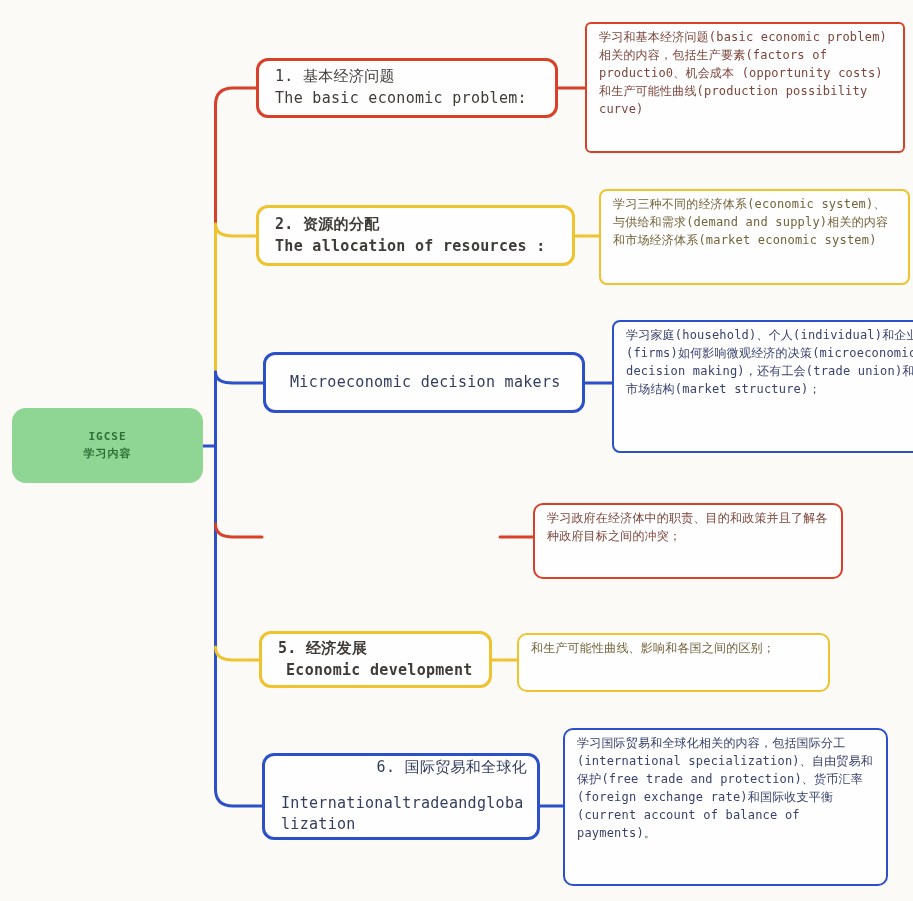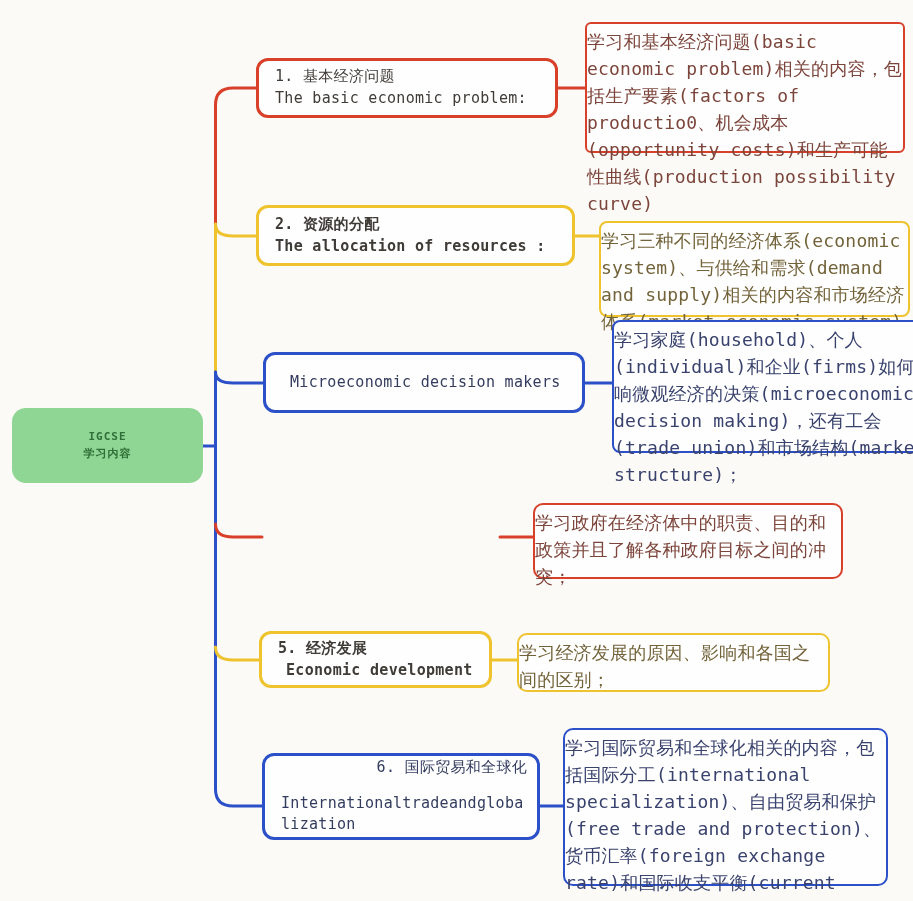--- a/index.html
+++ b/index.html
@@ -25,21 +25,21 @@
   }
   .topic .en{white-space:normal;word-break:break-all;}
   .topic .en.gap{margin-top:14px;}
   .topic .en.indent{padding-left:8px;}
   .topic.b-red{border-color:var(--red);}
   .topic.b-yellow{border-color:var(--yellow);font-weight:bold;}
   .topic.b-blue{border-color:var(--blue);color:var(--node_text_blue);}
 
   .desc{
     border-style:solid;border-width:2px;border-radius:8px;
-    padding:4px 0;font-size:18px;line-height:1.5;letter-spacing:.2px;
+    padding:4px 12px;font-size:12px;line-height:1.5;letter-spacing:.2px;
   }
   .desc.b-red{border-color:var(--red);color:var(--desc_red_text);}
   .desc.b-yellow{border-color:var(--yellow);color:var(--desc_yellow_text);}
   .desc.b-blue{border-color:var(--blue);color:var(--desc_blue_text);}
 
   .root{
     background:var(--green_fill);border:none;border-radius:14px;
     display:flex;flex-direction:column;justify-content:center;align-items:center;
     color:var(--green_text);font-size:11px;font-weight:600;line-height:1.5;
     letter-spacing:1px;
@@ -95,23 +95,23 @@
     <span class="en indent">Economic development</span>
   </div>
 
   <div class="box topic b-blue" style="left:262px;top:753px;width:278px;height:87px;align-items:flex-end;">
     <span class="zh">6. 国际贸易和全球化</span>
     <span class="en gap">Internationaltradeandglobalization</span>
   </div>
 
   <div class="box desc b-red" style="left:585px;top:22px;width:320px;height:131px;border-radius:6px;">学习和基本经济问题(basic economic problem)相关的内容，包括生产要素(factors of productio0、机会成本 (opportunity costs)和生产可能性曲线(production possibility curve)</div>
 
-  <div class="box desc b-yellow" style="left:599px;top:189px;width:311px;height:96px;margin-top:32px;">学习三种不同的经济体系(economic system)、与供给和需求(demand and supply)相关的内容和市场经济体系(market economic system)</div>
+  <div class="box desc b-yellow" style="left:599px;top:189px;width:311px;height:96px;">学习三种不同的经济体系(economic system)、与供给和需求(demand and supply)相关的内容和市场经济体系(market economic system)</div>
 
   <div class="box desc b-blue" style="left:612px;top:320px;width:323px;height:133px;">学习家庭(household)、个人(individual)和企业(firms)如何影响微观经济的决策(microeconomic decision making)，还有工会(trade union)和市场结构(market structure)；</div>
 
   <div class="box desc b-red" style="left:533px;top:503px;width:310px;height:76px;border-radius:10px;">学习政府在经济体中的职责、目的和政策并且了解各种政府目标之间的冲突；</div>
 
-  <div class="box desc b-yellow" style="left:517px;top:633px;width:313px;height:59px;border-radius:10px;">学习经济发展的原因、影响和各国之间的区别；</div>
+  <div class="box desc b-yellow" style="left:517px;top:633px;width:313px;height:59px;border-radius:10px;">和生产可能性曲线、影响和各国之间的区别；</div>
 
   <div class="box desc b-blue" style="left:563px;top:728px;width:325px;height:158px;border-radius:10px;">学习国际贸易和全球化相关的内容，包括国际分工(international specialization)、自由贸易和保护(free trade and protection)、货币汇率(foreign exchange rate)和国际收支平衡(current account of balance of payments)。</div>
 
 </div>
 
 </body></html>

